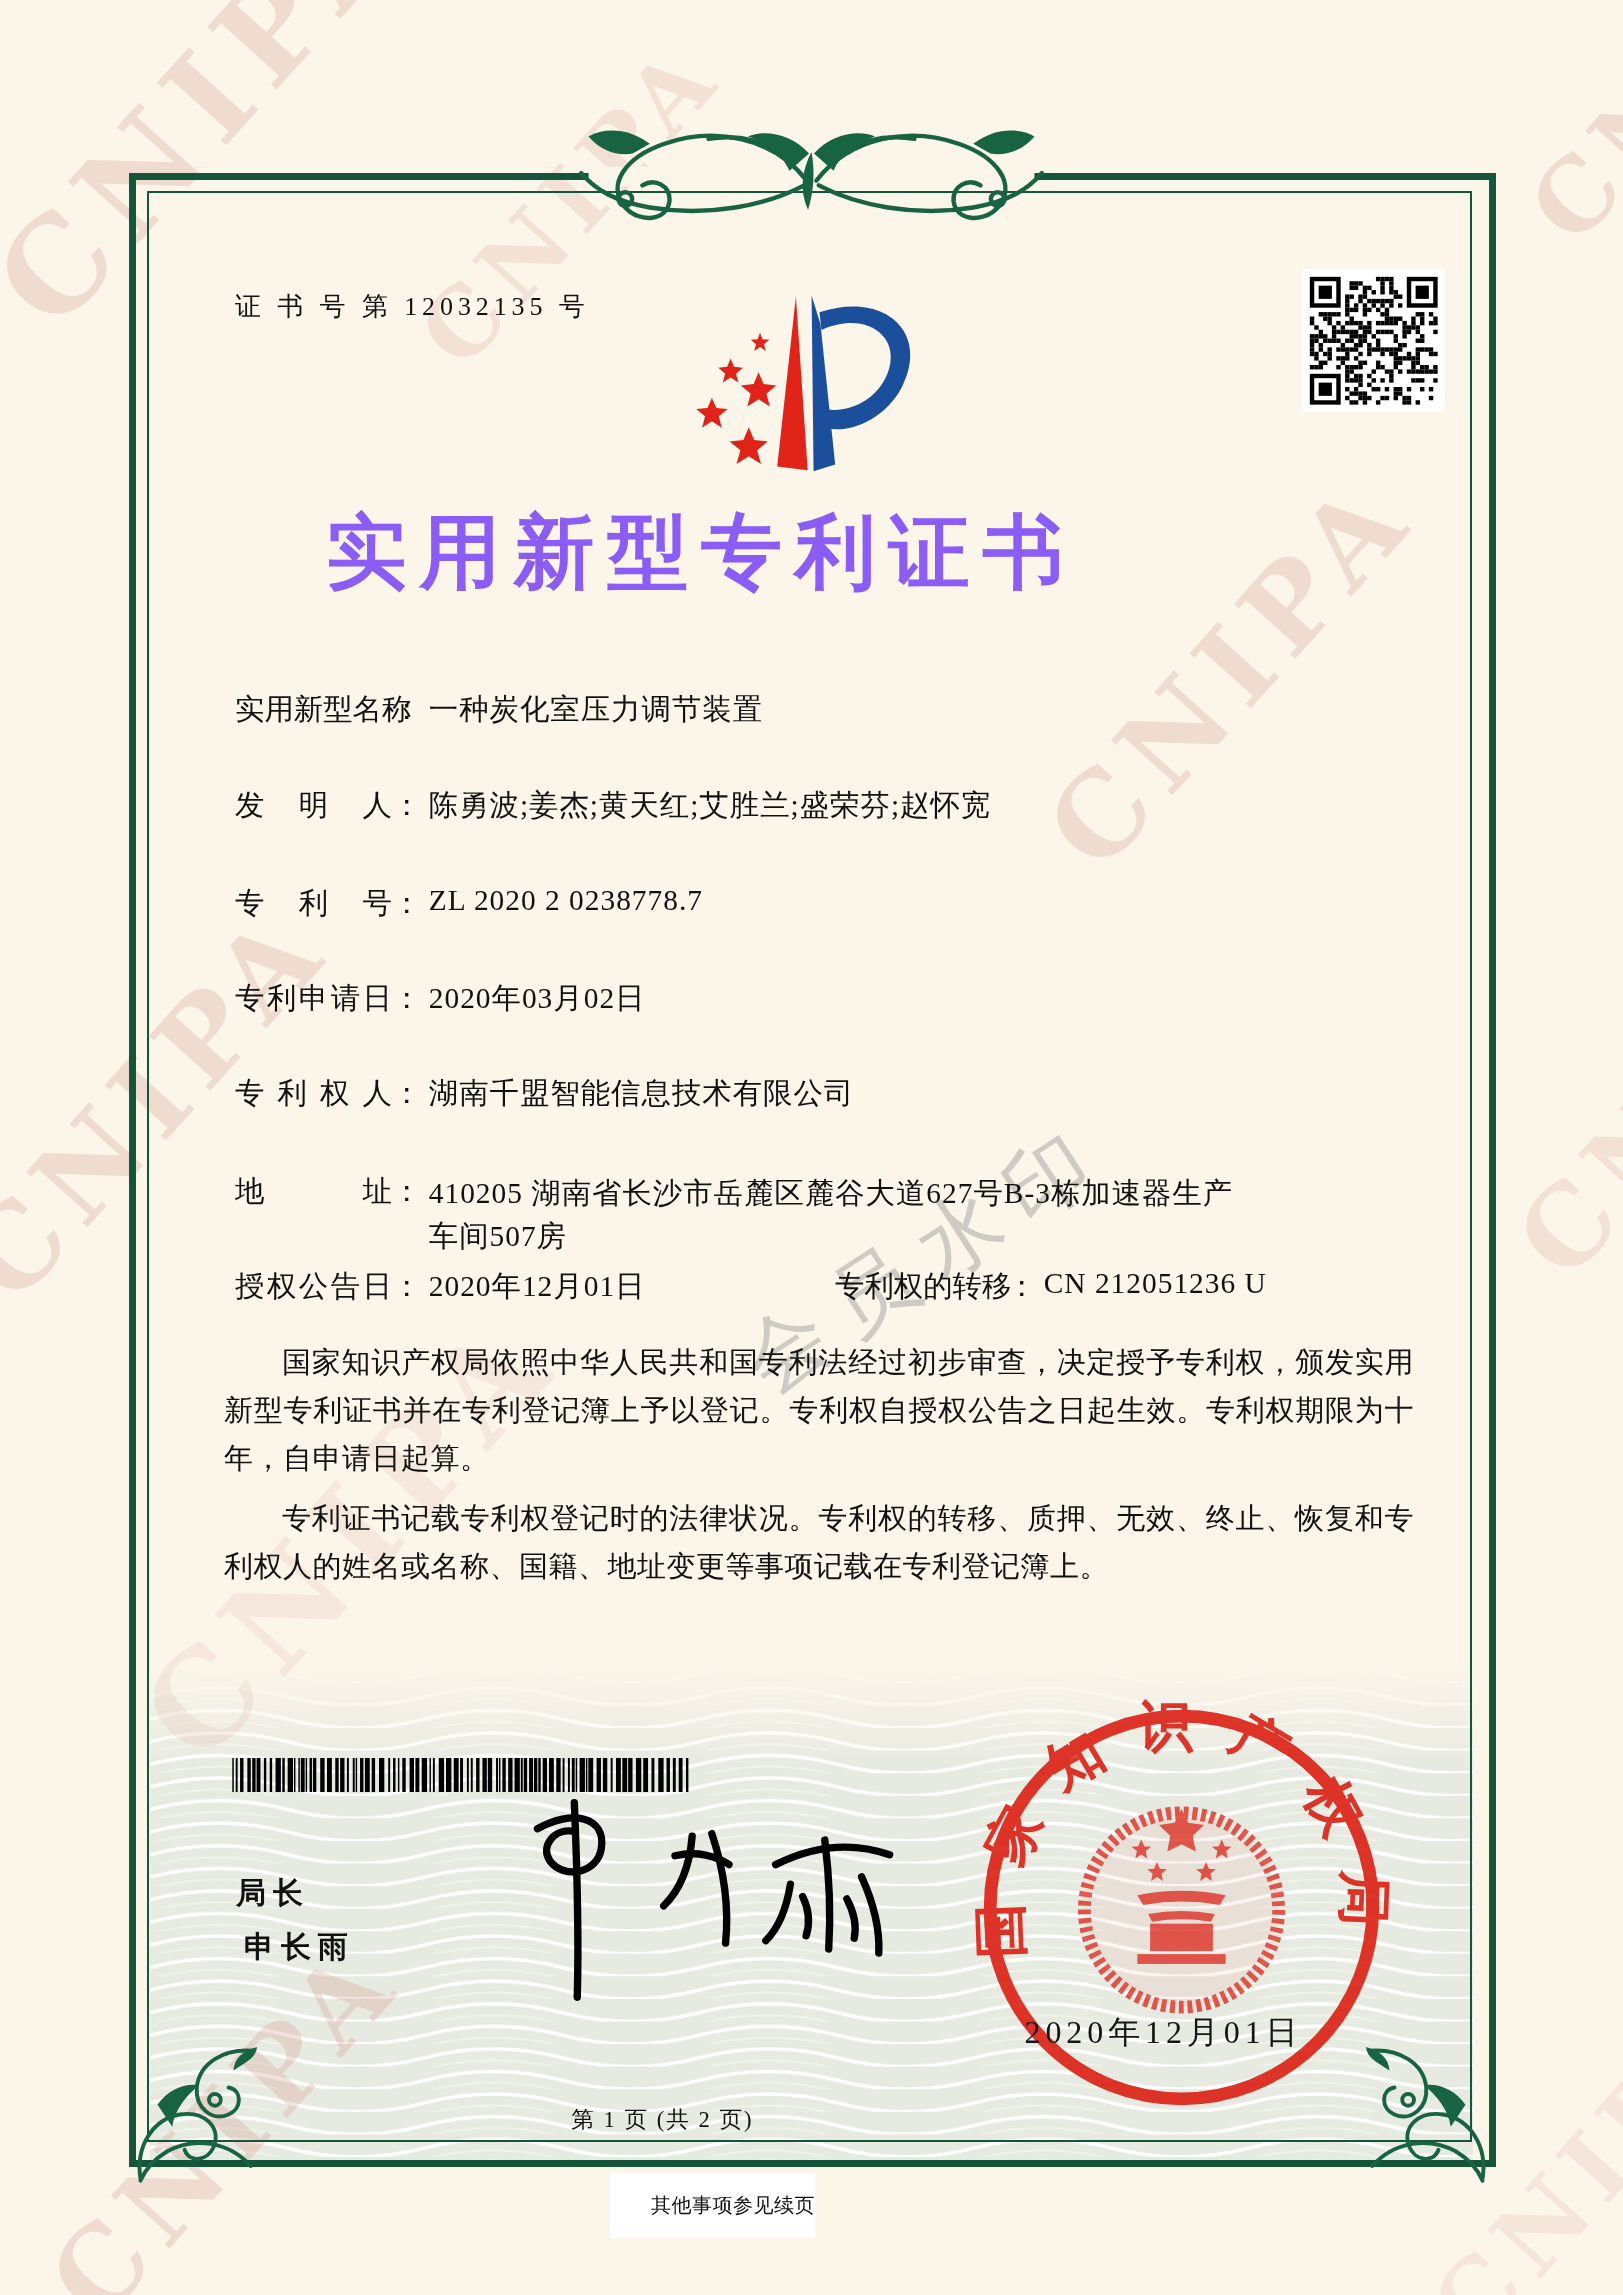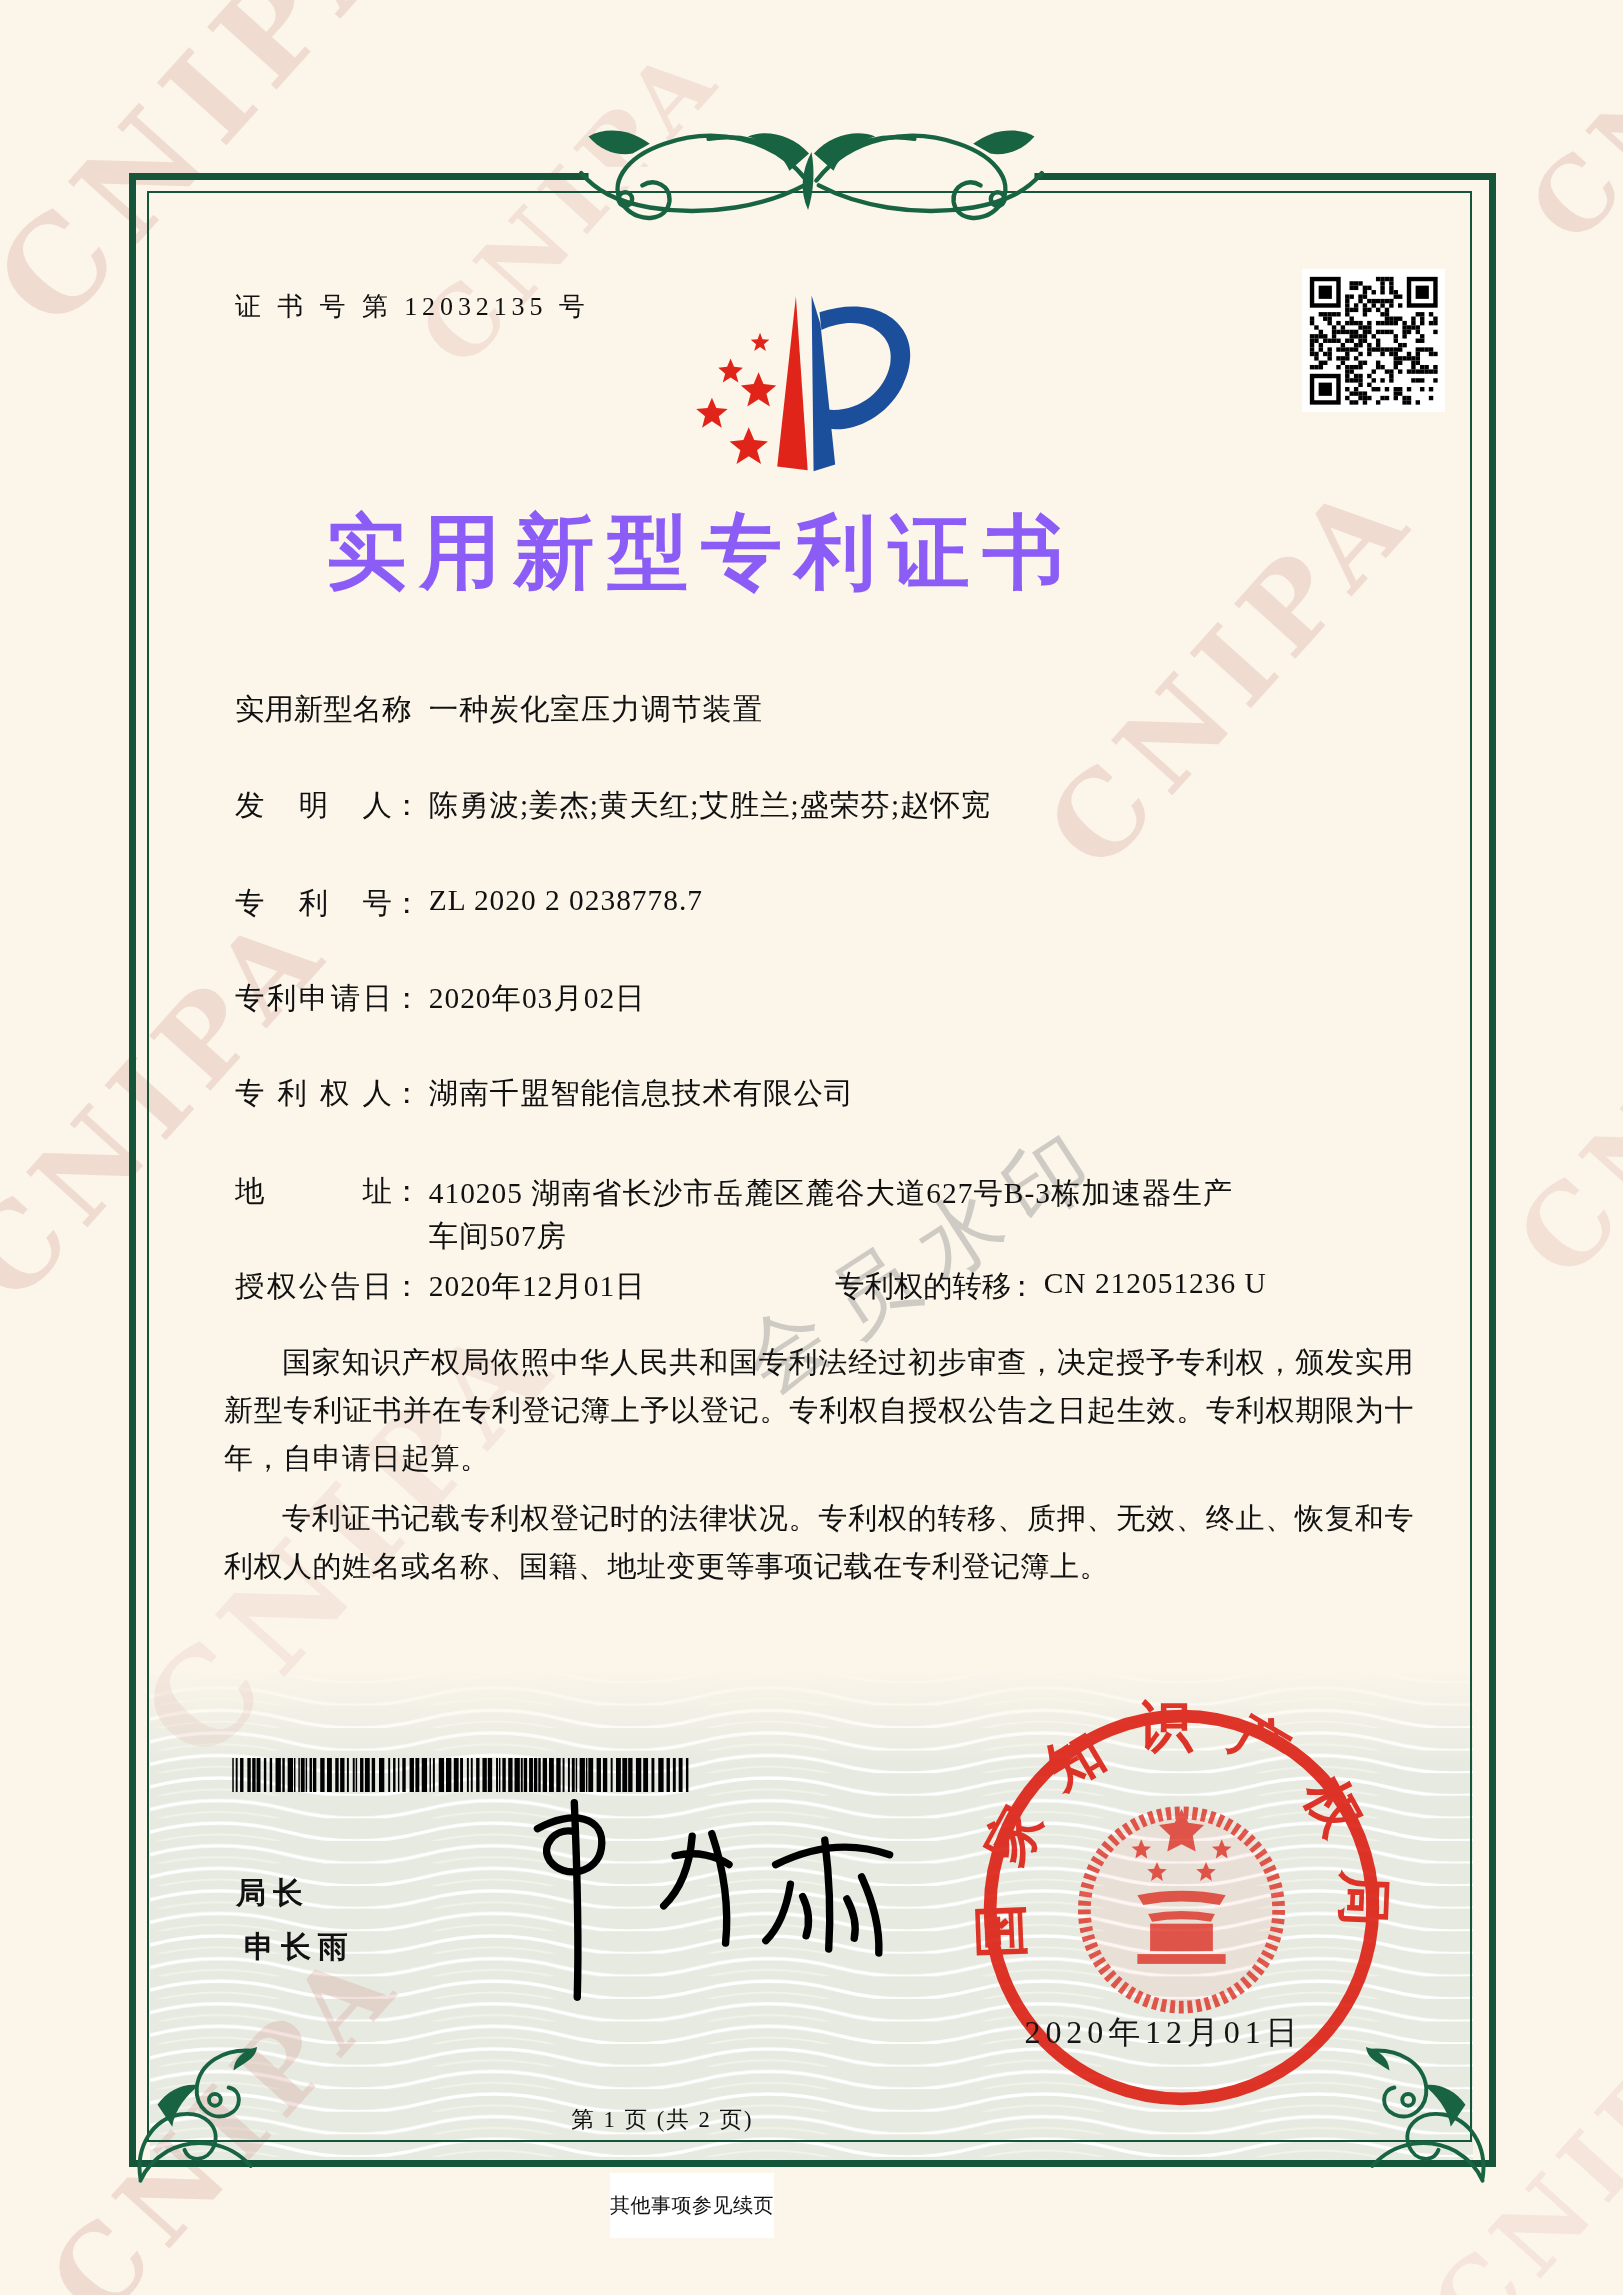--- a/index.html
+++ b/index.html
@@ -63,21 +63,21 @@
     font-family:"Liberation Sans","DejaVu Sans",sans-serif;z-index:5;letter-spacing:6.9px;margin-top:8px;}
   .officer-name{left:244px;top:1927px;font-size:30px;font-weight:bold;
     font-family:Liberation Mono, monospace;z-index:5;letter-spacing:6.9px;}
   .sealdate{
     left:977px;top:2011px;width:373px;text-align:center;z-index:7;
     font-size:32px;letter-spacing:4.9px;color:#141414;
   }
   .pageinfo{left:466px;top:2104px;width:393px;text-align:center;font-size:22.6px;z-index:3;letter-spacing:2px;}
   .contnote{
     left:610px;top:2173px;width:164px;height:65px;line-height:65px;z-index:5;
-    background:#ffffff;text-align:center;font-size:20px;letter-spacing:0.5px;
+    background:#ffffff;text-align:center;font-size:20px;letter-spacing:0.5px;padding-left:41px;
   }
   .qrbox{left:1302px;top:269px;width:143px;height:143px;background:#fff;z-index:3;}
   .logobox{left:680px;top:265px;z-index:3;}
   .barcodebox{left:230px;top:1758px;z-index:3;}
   .signbox{left:481px;top:1782px;z-index:5;}
   .sealbox{left:973px;top:1699px;z-index:6;opacity:.92;}
   .ornament{z-index:5;pointer-events:none;}
 </style>
 </head>
 <body>

